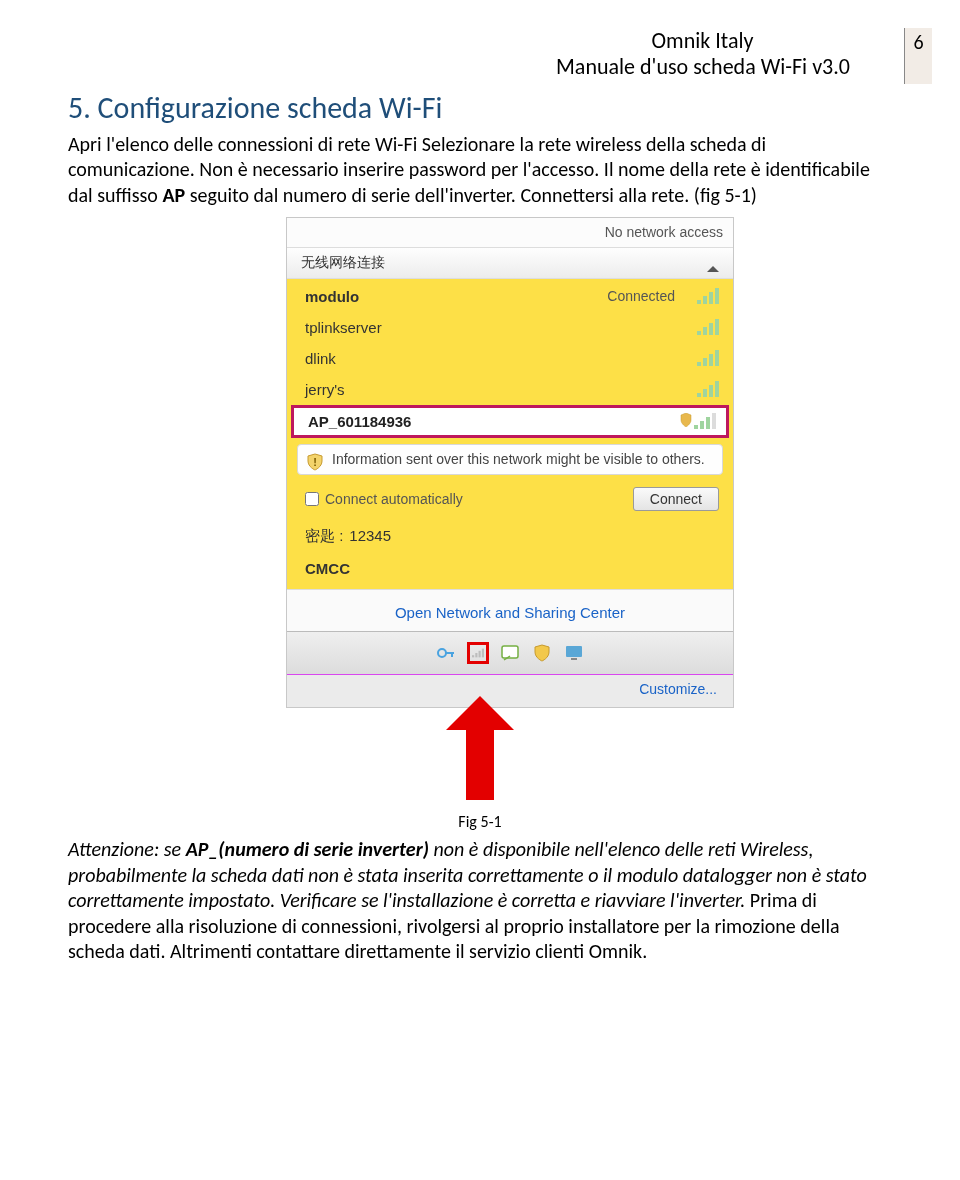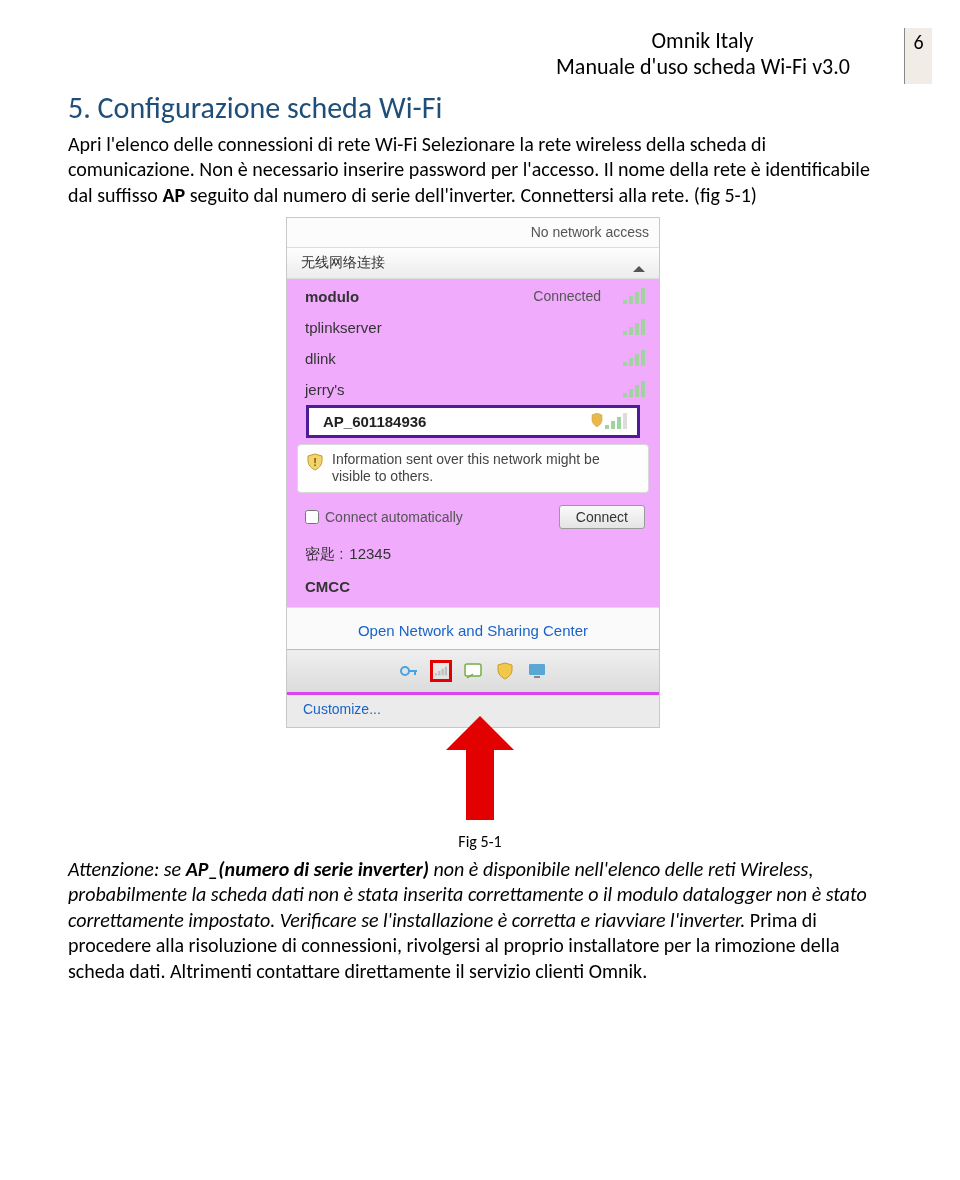--- a/index.html
+++ b/index.html
@@ -9,54 +9,54 @@
 .header-right .line1 { display:block; padding-right:8px; border-right:1px solid transparent; }
 .header-right .line2 { display:block; padding-right:8px; }
 h1 { clear:both; font-size:30px; font-weight:400; color:#1f4e79; padding-top:8px; margin-bottom:6px; }
 .body-text { font-size:20px; line-height:1.28; }
 .body-text b { font-weight:700; }
 .figure { margin:8px auto 8px auto; width:388px; }
 .fig-label { text-align:center; font-size:16px; font-weight:400; margin-top:12px; margin-bottom:6px; }
 .warning { font-size:20px; line-height:1.28; font-style:italic; }
 .warning .roman { font-style:normal; }
 
-.win-popup { width:374px; background:#f0abfc; border:1px solid #c8c8c8; font-family:"Segoe UI", Tahoma, sans-serif; font-size:14px; color:#333; }
+.win-popup { width:448px; background:#fde047; border:1px solid #c8c8c8; font-family:"Segoe UI", Tahoma, sans-serif; font-size:14px; color:#333; }
 .win-popup .top-row { padding:6px 10px 6px 48px; height:30px; color:#555; text-align:right; border-bottom:1px solid #ddd; background:#fcfcfc; }
 .win-popup .section-head { background:linear-gradient(#fefefe,#ececec); padding:6px 14px; font-size:14px; color:#333; border-bottom:1px solid #ddd; display:flex; justify-content:space-between; align-items:flex-end; }
 .win-popup .chev-up { width:0;height:0;border-left:6px solid transparent;border-right:6px solid transparent;border-bottom:6px solid #555; }
 .win-popup .list { padding:2px 0; }
 .wifi-item { display:flex; align-items:center; justify-content:space-between; padding:7px 14px 7px 18px; font-size:15px; }
 .wifi-item .name { color:#333; }
 .wifi-item .status { color:#555; margin-right:6px; font-size:14px; }
 .wifi-item .sig { width:22px; height:16px; display:inline-block; }
 .sig svg { width:22px; height:16px; }
 .bar { fill:#9fd49f; }
 .bar.dim { fill:#dcdcdc; }
 .shield { fill:#e8b84d; stroke:#c79a2e; stroke-width:.5; }
 
-.hl-row { border:3px solid #4c1d95; margin:0 19px; }
+.hl-row { border:3px solid #be185d; margin:0 4px; }
 .hl-row .wifi-item { padding:5px 10px 5px 14px; }
 
 .warn-box { background:#fefefe; border:1px solid #d8d8d8; border-radius:4px; margin:6px 10px; padding:6px 10px 6px 34px; position:relative; font-size:14px; line-height:1.25; color:#444; }
 .warn-box .warn-icon { position:absolute; left:8px; top:8px; width:18px; height:18px; }
 .auto-row { display:flex; align-items:center; justify-content:space-between; padding:6px 14px 10px 18px; }
 .auto-row label { display:flex; align-items:center; gap:6px; font-size:14px; color:#555; }
 .auto-row input[type=checkbox] { width:14px; height:14px; }
 .btn-connect { background:linear-gradient(#fafafa,#e4e4e4); border:1px solid #9a9a9a; border-radius:3px; padding:3px 16px; font-size:14px; color:#333; }
 .kv-row { padding:6px 14px 6px 18px; display:flex; gap:6px; font-size:15px; color:#333; }
 .cmcc-row { padding:8px 14px 10px 18px; font-size:15px; font-weight:700; color:#333; }
 
 .open-link { text-align:center; padding:14px 10px 10px 10px; color:#1a63c7; font-size:15px; background:#fafafa; border-top:1px solid #ddd; }
 
 .tray { background:linear-gradient(#efefef,#dcdcdc); border-top:1px solid #bbb; padding:10px 10px; display:flex; justify-content:center; gap:10px; align-items:center; }
 .tray .tray-icon { width:22px; height:22px; display:flex; align-items:center; justify-content:center; }
 .tray .wifi-tray { border:3px solid #e30000; padding:2px; }
 .tray svg { width:20px; height:18px; }
 
-.customize { text-align:left; padding:6px 16px 10px 16px; color:#1a63c7; font-size:14px; background:#ebebeb; border-top:3px solid #d946ef; }
+.customize { text-align:right; padding:6px 16px 10px 16px; color:#1a63c7; font-size:14px; background:#ebebeb; border-top:1px solid #d946ef; }
 
 .arrow-up { position:relative; width:60px; height:98px; margin:-6px auto 0 auto; }
 .arrow-up .shaft { position:absolute; left:50%; top:22px; width:28px; height:76px; background:#e30000; transform:translateX(-50%); }
 .arrow-up .head { position:absolute; left:50%; top:-6px; width:0;height:0; border-left:34px solid transparent; border-right:34px solid transparent; border-bottom:34px solid #e30000; transform:translateX(-50%); }
 </style>
 </head>
 <body>
 
 <div class="header-right">
   <span class="line1">Omnik Italy</span>

